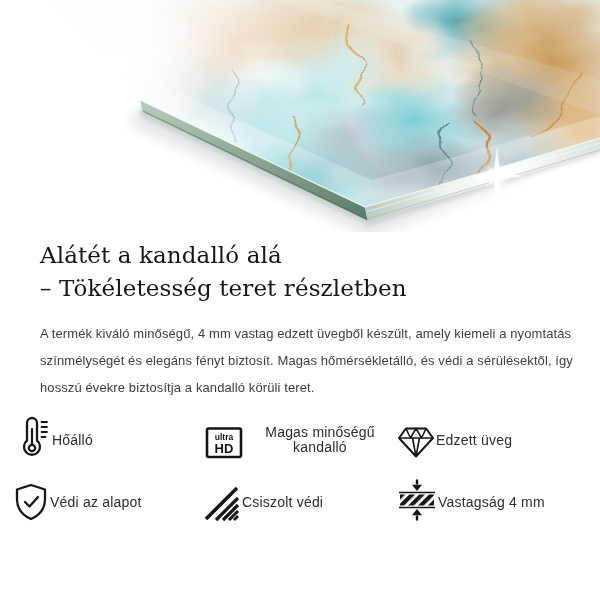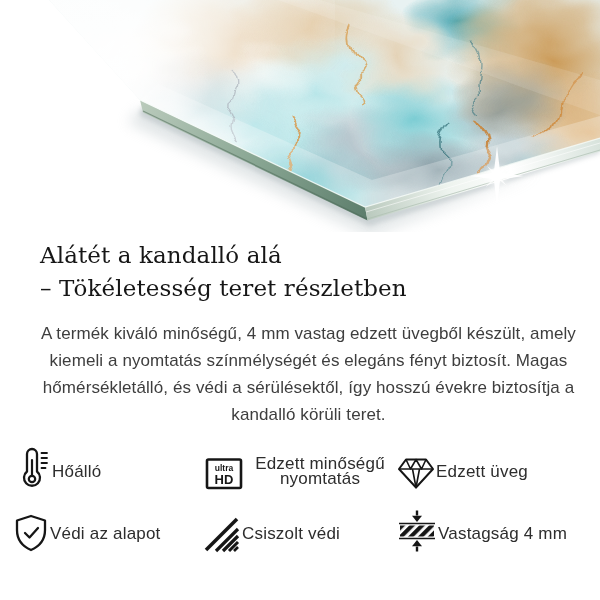--- a/index.html
+++ b/index.html
@@ -3,25 +3,25 @@
 <meta charset="utf-8">
 <style>
   html,body{margin:0;padding:0;background:#ffffff;}
   body{width:600px;height:600px;overflow:hidden;font-family:"Liberation Sans",sans-serif;}
   .page{position:relative;width:600px;height:600px;background:#fff;}
   .hero{width:600px;height:232px;overflow:hidden;position:relative;}
   .hero svg{display:block;}
   .content{padding:0 40px;}
   .title{font-family:"DejaVu Serif","Liberation Serif",serif;font-weight:400;
          font-size:23px;line-height:33px;color:#161616;margin-top:7px;letter-spacing:.1px;}
-  .desc{font-size:17px;line-height:27px;color:#3e3e3e;width:537px;margin-top:15px;letter-spacing:.1px;text-align:center;}
+  .desc{font-size:13px;line-height:27px;color:#3e3e3e;width:537px;margin-top:15px;letter-spacing:.1px;}
   .features{display:grid;grid-template-columns:repeat(3,1fr);margin:10px -28px 0;row-gap:16px;}
   .feature{display:flex;flex-direction:row;align-items:center;}
   .feature .iconbox{height:46px;display:flex;align-items:flex-end;justify-content:center;color:#161616;}
-  .feature .label{margin-top:6px;font-size:17px;line-height:15px;color:#2d2d2d;text-align:center;letter-spacing:.2px;}
+  .feature .label{margin-top:6px;font-size:14px;line-height:15px;color:#2d2d2d;text-align:center;letter-spacing:.2px;}
 </style>
 </head>
 <body>
 
 <div class="page">
 
   <div class="hero">
     <svg width="600" height="232" viewBox="0 0 600 232">
       <defs>
         <clipPath id="cpSurf">
@@ -184,21 +184,21 @@
       </div>
 
       <div class="feature">
         <div class="iconbox">
           <svg width="40" height="34" viewBox="0 0 40 34">
             <rect x="3" y="2.5" width="34" height="28.5" rx="1.5" fill="none" stroke="currentColor" stroke-width="2.6"></rect>
             <text x="20" y="14" text-anchor="middle" font-family="Liberation Sans, sans-serif" font-size="8.5" font-weight="700" fill="currentColor">ultra</text>
             <text x="20" y="27" text-anchor="middle" font-family="Liberation Sans, sans-serif" font-size="13" font-weight="700" fill="currentColor">HD</text>
           </svg>
         </div>
-        <div class="label">Edzett minőségű nyomtatás</div>
+        <div class="label">Magas minőségű kandalló</div>
       </div>
 
       <div class="feature">
         <div class="iconbox">
           <svg width="40" height="35" viewBox="0 0 40 35">
             <path d="M10,3.5 H30 L37,13 L20,31.5 L3,13 Z" fill="none" stroke="currentColor" stroke-width="2" stroke-linejoin="round"></path>
             <path d="M3,13 H37" stroke="currentColor" stroke-width="1.6"></path>
             <path d="M10,3.5 L14.5,13 L20,3.5 L25.5,13 L30,3.5" fill="none" stroke="currentColor" stroke-width="1.6" stroke-linejoin="round"></path>
             <path d="M16.5,13 L20,31.5 L23.5,13" fill="none" stroke="currentColor" stroke-width="1.6" stroke-linejoin="round"></path>
           </svg>

